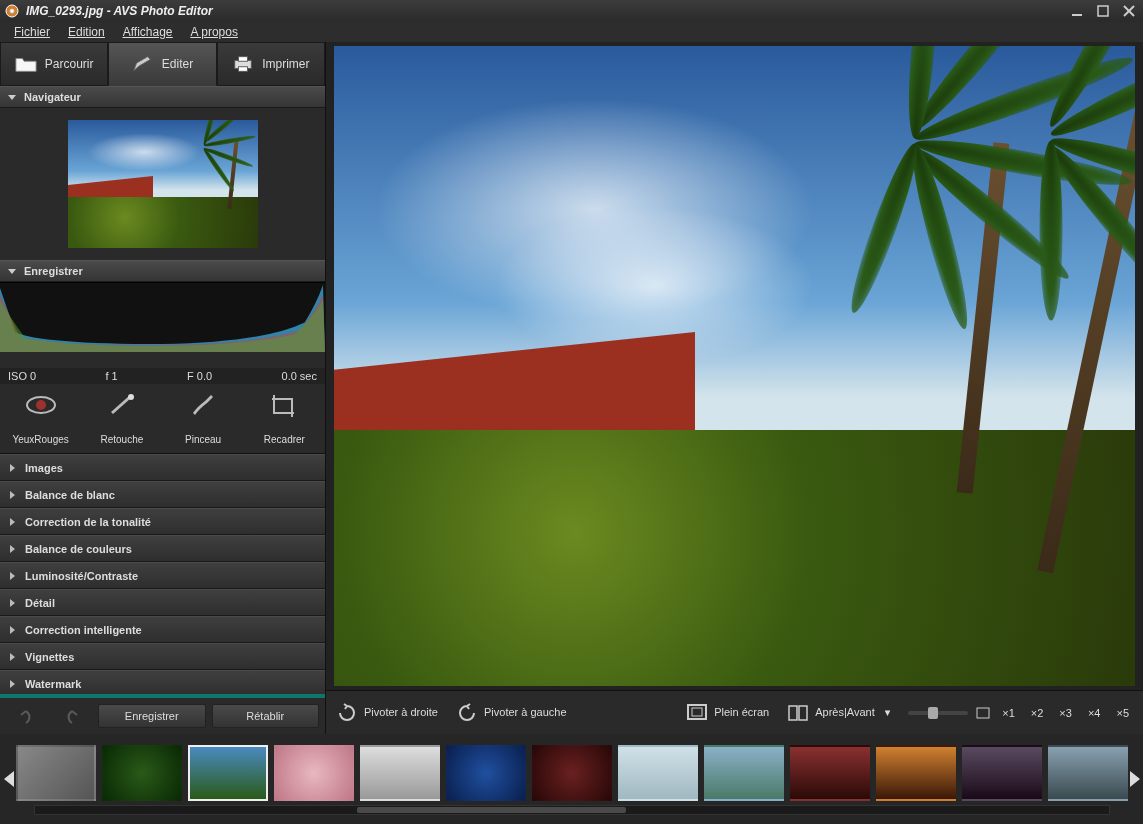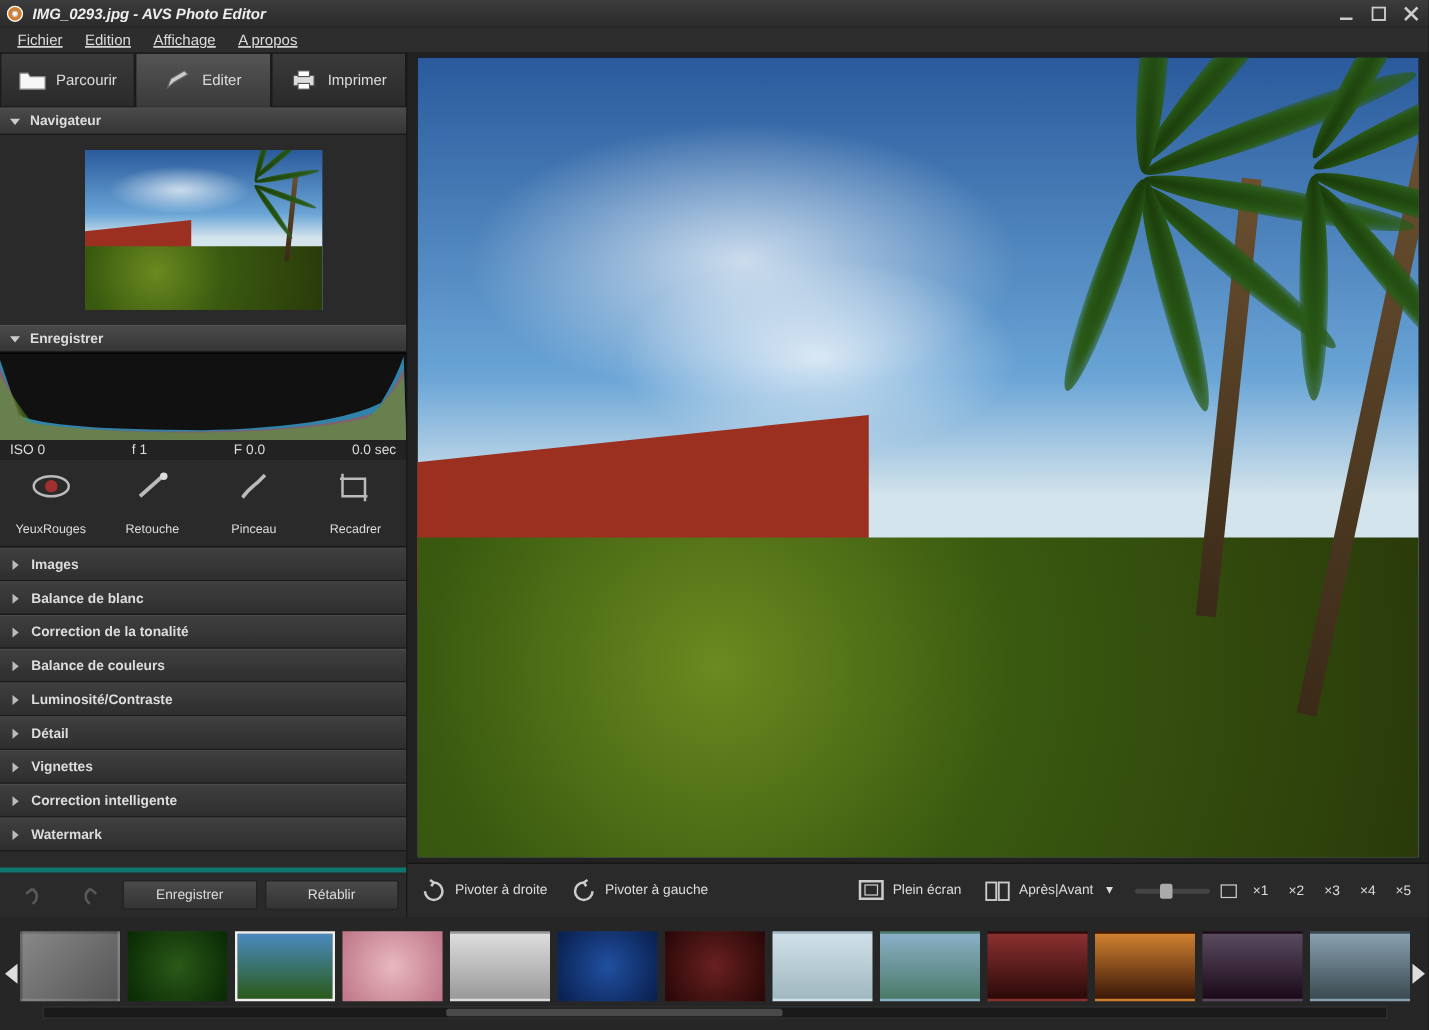--- a/index.html
+++ b/index.html
@@ -32,21 +32,21 @@
 
 .section-hdr { height: 22px; background: linear-gradient(#4a4a4a,#353535); display:flex; align-items:center; padding:0 8px; border-top:1px solid #555; border-bottom:1px solid #1a1a1a; cursor:pointer; font-weight:bold; font-size:11px; gap:8px;}
 .section-hdr .chev-down { width:0;height:0;border-left:4px solid transparent;border-right:4px solid transparent;border-top:5px solid #ccc; }
 
 
 .nav-preview { padding:12px 0; display:flex; justify-content:center; background:#2a2a2a; }
 .nav-thumb { width:190px; height:128px; background:#1a4d80; position:relative; }
 
 
 .histo-box { height: 70px; background:#111; border-top:1px solid #000; position:relative; }
-.histo-info { display:flex; justify-content:space-between; padding:2px 8px; font-size:11px; background:#222; }
+.histo-info { display:flex; justify-content:space-between; padding:2px 8px; font-size:11px; background:#222;margin-top:16px; }
 
 
 .tool-row { display:flex; justify-content:space-around; padding:8px 0; background:#2a2a2a; border-bottom:1px solid #111;}
 .tool-btn { display:flex; flex-direction:column; align-items:center; gap:16px; cursor:pointer; font-size:10px; width:70px;}
 .tool-btn svg { width:32px; height:26px; }
 
 
 .panel-list { flex:1; overflow:hidden; background:#2a2a2a;}
 .panel-item { height:27px; background:linear-gradient(#3f3f3f,#2e2e2e); border-top:1px solid #4a4a4a; border-bottom:1px solid #1a1a1a; display:flex; align-items:center; padding:0 10px; gap:10px; cursor:pointer; font-size:11px; font-weight:bold;}
 .panel-item .tri { width:0;height:0;border-top:4px solid transparent;border-bottom:4px solid transparent;border-left:5px solid #bbb; }
@@ -251,25 +251,25 @@
         <div class="panel-item">
           <span class="tri"></span>
           <span>Luminosité/Contraste</span>
         </div>
         <div class="panel-item">
           <span class="tri"></span>
           <span>Détail</span>
         </div>
         <div class="panel-item">
           <span class="tri"></span>
+          <span>Correction intelligente</span>
+        </div>
+        <div class="panel-item">
+          <span class="tri"></span>
           <span>Vignettes</span>
-        </div>
-        <div class="panel-item">
-          <span class="tri"></span>
-          <span>Correction intelligente</span>
         </div>
         <div class="panel-item">
           <span class="tri"></span>
           <span>Watermark</span>
         </div>
       </div>
 
     <div class="sidebar-bottom">
       <div class="undo-btn">
           <svg width="24" height="16" viewBox="0 0 24 16">

